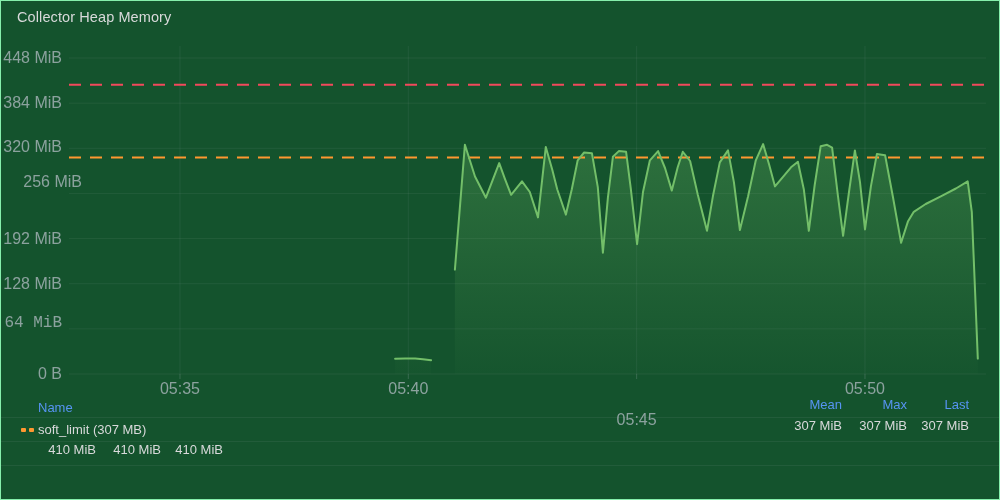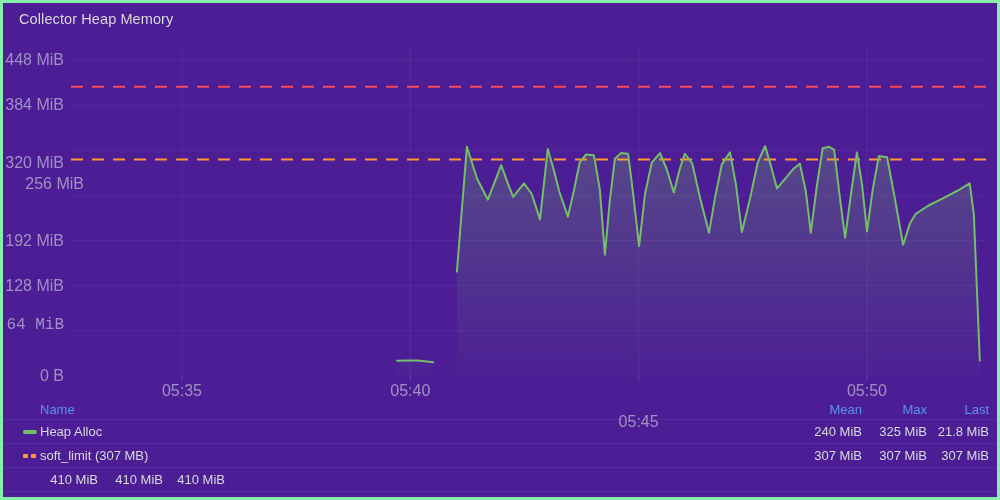--- a/index.html
+++ b/index.html
@@ -1,40 +1,40 @@
 <!DOCTYPE html>
 <html><head>
 <meta charset="utf-8">
 <style>
   html,body{margin:0;padding:0;background:#111217;}
   .panel{
     position:relative;width:1000px;height:500px;box-sizing:border-box;
-    background:#4c1d95;border:3px solid #86efac;overflow:hidden;
+    background:#14532d;border:1px solid #86efac;overflow:hidden;
     font-family:"Liberation Sans","DejaVu Sans",sans-serif;
   }
   .title{
     position:absolute;top:8px;left:16px;font-size:14.5px;font-weight:500;
     color:#d8d9da;letter-spacing:.1px;
   }
   .chart{position:absolute;left:0;top:0;width:1000px;height:396px;}
   #chart-svg{position:absolute;left:0;top:0;}
   .axis-label-y{
     position:absolute;left:0;width:61px;height:16px;line-height:16px;
     text-align:right;font-size:16px;color:rgba(204,204,220,0.65);
     white-space:nowrap;
   }
   .axis-label-x{
     position:absolute;top:380px;width:70px;margin-left:-35px;height:16px;line-height:16px;
     text-align:center;font-size:16px;color:rgba(204,204,220,0.65);white-space:nowrap;
   }
   .legend{position:absolute;left:0;top:396px;width:1000px;}
   .lrow{
-    display:flex;align-items:center;height:24px;box-sizing:border-box;
+    display:flex;height:24px;box-sizing:border-box;
     border-bottom:1px solid rgba(204,204,220,0.08);
-    font-size:13px;color:#d8d9da;padding-right:14px;
+    font-size:13px;color:#d8d9da;padding-right:32px;
   }
   .lrow.lheader{height:21px;font-weight:500;}
   .lblue{color:#5794F2;}
   .lname{flex:1;display:flex;align-items:center;min-width:0;}
   .lheader .lname{padding-left:37px;}
   .c-mean{width:95px;text-align:right;}
   .c-max{width:65px;text-align:right;}
   .c-last{width:62px;text-align:right;}
   .swatch{
     display:inline-flex;align-items:center;gap:3px;
@@ -80,51 +80,40 @@
         <line x1="68" y1="83.80357142857144" x2="985" y2="83.80357142857144" stroke="#F2495C" stroke-width="2" stroke-dasharray="12 9"></line>
         <path d="M394.1 357.8 L404.1 357.5 L414.2 357.5 L421.9 358.2 L430.1 359.2" fill="none" stroke="#73BF69" stroke-width="2" stroke-linejoin="round" stroke-linecap="round"></path>
         <path d="M453.9 268.6 L463.9 143.8 L474.0 175.5 L484.9 196.7 L498.2 162.1 L504.1 178.3 L510.1 193.8 L521.0 180.4 L528.8 191.0 L537.0 216.4 L544.8 145.9 L551.2 168.4 L556.2 188.2 L564.9 213.6 L570.8 188.2 L576.7 159.3 L583.1 151.5 L590.9 152.2 L596.8 186.1 L601.9 251.7 L606.9 196.7 L611.9 155.8 L617.8 150.1 L625.1 150.8 L629.7 186.8 L636.1 243.2 L642.0 191.0 L648.9 159.3 L657.1 150.1 L664.0 167.0 L670.8 189.6 L676.7 166.3 L681.8 150.8 L689.1 160.0 L696.8 193.8 L706.0 229.8 L711.9 195.3 L718.8 161.4 L727.0 149.4 L732.9 181.1 L738.9 229.1 L747.1 195.3 L754.8 159.3 L762.1 143.1 L768.1 163.5 L774.0 185.4 L781.8 176.2 L790.0 166.3 L796.9 160.7 L802.8 188.2 L807.8 229.8 L813.7 184.0 L819.7 145.2 L826.1 143.8 L831.1 146.6 L837.0 195.3 L842.1 234.8 L848.0 191.0 L853.9 149.4 L859.0 181.1 L864.0 228.4 L869.9 185.4 L875.9 152.9 L884.1 154.3 L891.8 195.3 L900.1 241.8 L906.9 220.6 L912.8 210.8 L924.7 203.0 L939.8 195.3 L954.9 187.5 L966.7 180.4 L970.8 210.8 L974.0 288.4 L976.8 357.6" fill="none" stroke="#73BF69" stroke-width="2" stroke-linejoin="round" stroke-linecap="round"></path>
       </svg>
     <div id="y-labels">
         <div class="axis-label-y" style="top: 365px;">0 B</div>
         <div class="axis-label-y" style="top: 314px; font-family: Liberation Mono, monospace;">64 MiB</div>
         <div class="axis-label-y" style="top: 274.714px;">128 MiB</div>
         <div class="axis-label-y" style="top: 229.571px;">192 MiB</div>
         <div class="axis-label-y" style="top: 173px; margin-left: 20px;">256 MiB</div>
-        <div class="axis-label-y" style="top: 152px;">320 MiB</div>
+        <div class="axis-label-y" style="top: 138px;">320 MiB</div>
         <div class="axis-label-y" style="top: 94.1429px;">384 MiB</div>
         <div class="axis-label-y" style="top: 49px;">448 MiB</div>
       </div>
     <div id="x-labels">
         <div class="axis-label-x" style="left: 178.972px;">05:35</div>
         <div class="axis-label-x" style="left: 407.308px;">05:40</div>
         <div class="axis-label-x" style="left: 635.645px; margin-top: 31px;">05:45</div>
         <div class="axis-label-x" style="left: 863.982px;">05:50</div>
       </div>
   </div>
 
   <div class="legend">
     <div class="lrow lheader">
       <div class="lname lblue">Name</div>
       <div class="c-mean lblue">Mean</div>
       <div class="c-max lblue">Max</div>
       <div class="c-last lblue">Last</div>
     </div>
 
-    <div class="lrow">
-      <div class="lname">
-        <span class="swatch">
-            <span class="bar" style="background: rgb(115, 191, 105);"></span>
-          </span>
-        <span class="series-name">Heap Alloc</span>
-      </div>
-      <div class="c-mean">240 MiB</div>
-      <div class="c-max">325 MiB</div>
-      <div class="c-last">21.8 MiB</div>
-    </div>
 
     <div class="lrow">
       <div class="lname">
         <span class="swatch">
             <span class="dash" style="background: rgb(255, 152, 48);"></span>
             <span class="dash" style="background: rgb(255, 152, 48);"></span>
           </span>
         <span class="series-name">soft_limit (307 MB)</span>
       </div>
       <div class="c-mean">307 MiB</div>

